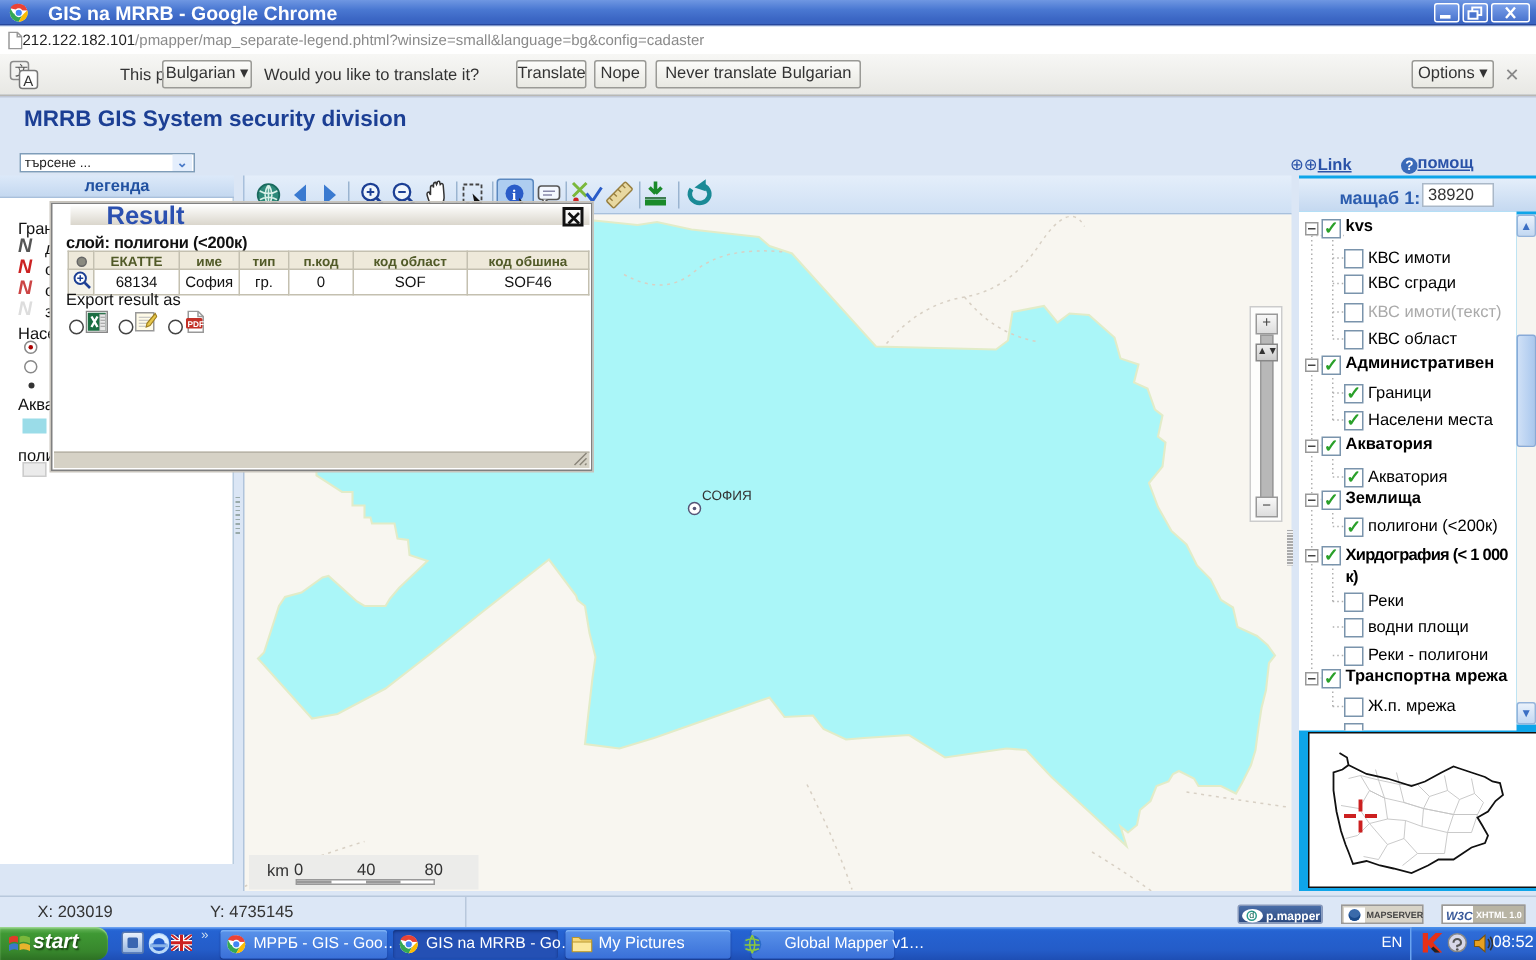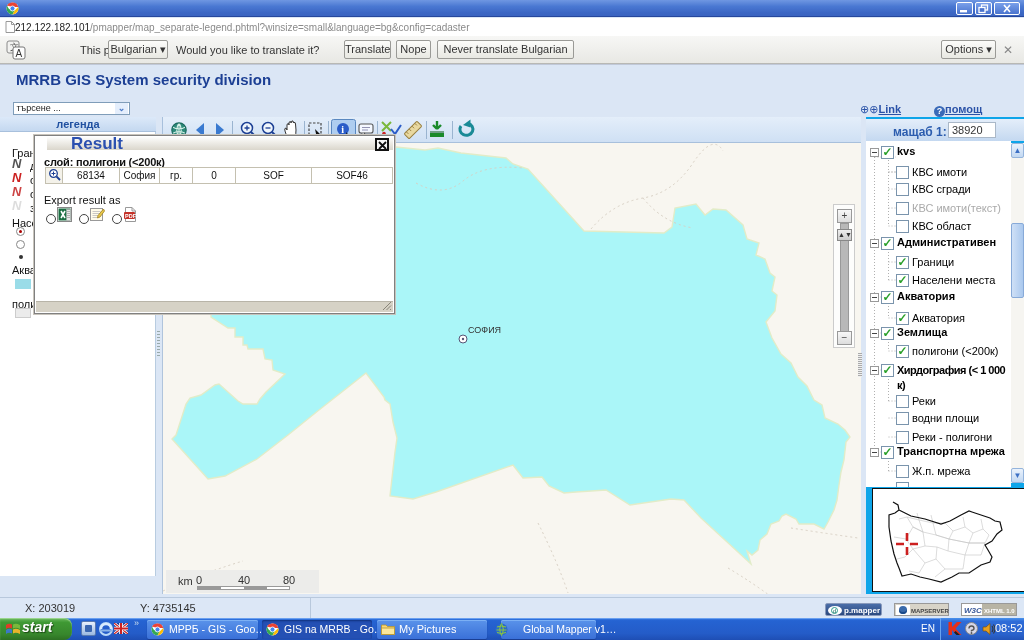--- a/index.html
+++ b/index.html
@@ -94,20 +94,21 @@
 <div class="abs" id="titlebar">
   <svg class="abs" style="left:6px; top:2px;" width="13" height="13" viewBox="0 0 12 12">
     <circle cx="6" cy="6" r="5.5" fill="#fff"></circle>
     <path d="M6 0.5 A5.5 5.5 0 0 1 11.3 4.5 L6 4.5 Z" fill="#ea4335"></path>
     <path d="M0.8 3.2 A5.5 5.5 0 0 1 6 0.5 L11.3 4.5 L6 4.5 Z" fill="#ea4335"></path>
     <path d="M0.8 3.2 L3.8 8.3 A5.5 5.5 0 0 1 0.5 6 Z" fill="#34a853"></path>
     <path d="M0.5 6 A5.5 5.5 0 0 0 6 11.5 L8.2 7.5 Z" fill="#34a853"></path>
     <path d="M6 11.5 A5.5 5.5 0 0 0 11.3 4.5 L8.2 7.5 Z" fill="#fbbc05"></path>
     <circle cx="6" cy="6" r="2.3" fill="#4285f4" stroke="#fff" stroke-width="0.8"></circle>
   </svg>
+  <span class="abs" id="titletext">GIS na MRRB - Google Chrome</span>
   <div class="abs winbtn" style="left:956px;"><svg width="15" height="11">
         <rect x="3" y="7" width="7" height="2.4" fill="#fff"></rect>
       </svg></div>
   <div class="abs winbtn" style="left:975px;"><svg width="15" height="11">
         <rect x="5.5" y="2" width="6" height="5" fill="none" stroke="#fff" stroke-width="1.3"></rect>
         <rect x="3" y="4.5" width="6" height="5" fill="#4a74ce" stroke="#fff" stroke-width="1.3"></rect>
       </svg></div>
   <div class="abs winbtn" style="left:994px; width:26px;"><svg width="24" height="11">
         <path d="M9 2 L15 9 M15 2 L9 9" stroke="#fff" stroke-width="1.6"></path>
       </svg></div>
@@ -400,20 +401,29 @@
     <colgroup>
         <col style="width:17px">
         <col style="width:57px">
         <col style="width:40px">
         <col style="width:33px">
         <col style="width:43px">
         <col style="width:76px">
         <col style="width:81px">
       </colgroup>
     <tbody>
+        <tr>
+          <th><span style="display:inline-block; width:7px; height:7px; border-radius:50%; background:#8a8a80; border:1px solid #666; vertical-align:middle;"></span></th>
+          <th>ЕКАТТЕ</th>
+          <th>име</th>
+          <th>тип</th>
+          <th>п.код</th>
+          <th>код област</th>
+          <th>код обшина</th>
+        </tr>
     <tr>
           <td style="background:#f4f2ea;"><svg width="13" height="13" viewBox="0 0 13 13">
               <circle cx="5.5" cy="5.5" r="3.8" fill="#fff" stroke="#1c3f94" stroke-width="1.3"></circle>
               <path d="M8.5 8.5 L12 12" stroke="#1c3f94" stroke-width="1.8"></path>
               <path d="M3.5 5.5 h4 M5.5 3.5 v4" stroke="#1c3f94" stroke-width="1"></path>
             </svg></td>
           <td>68134</td>
           <td>София</td>
           <td>гр.</td>
           <td>0</td>

